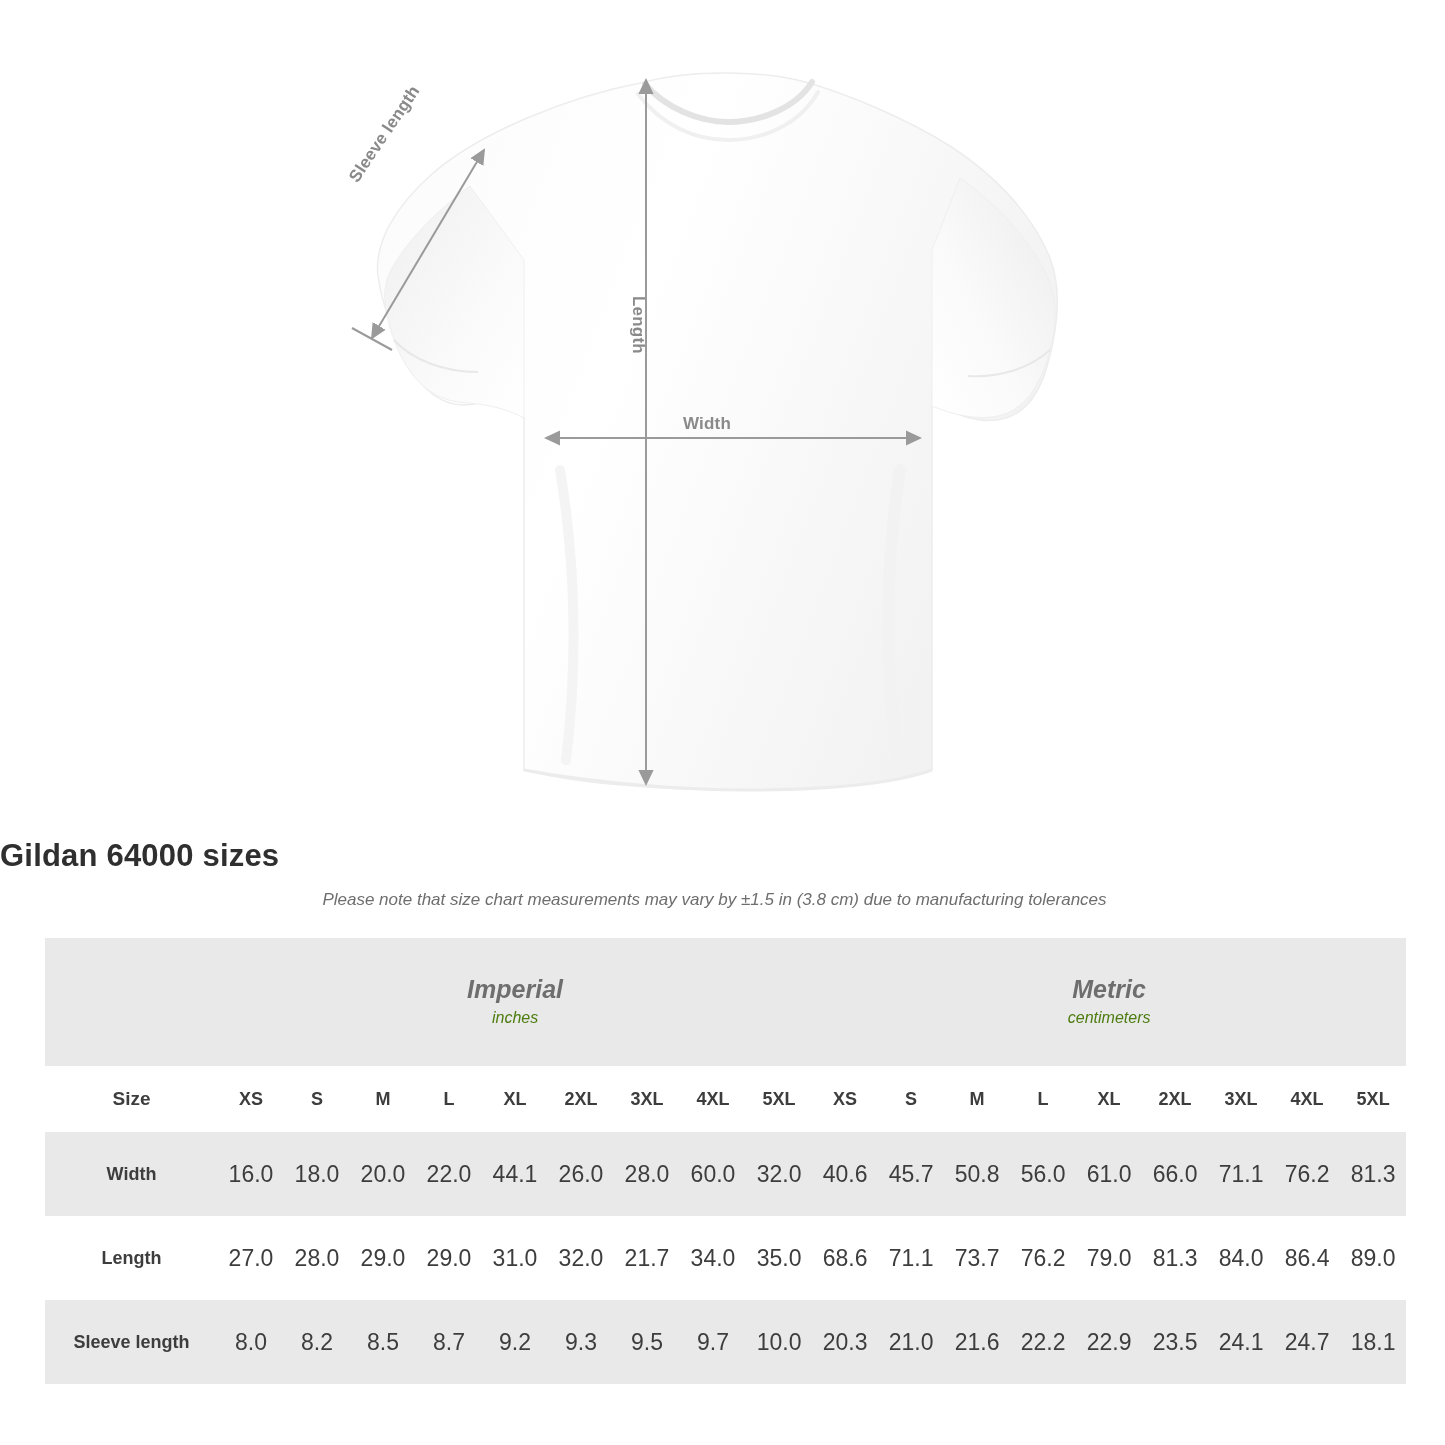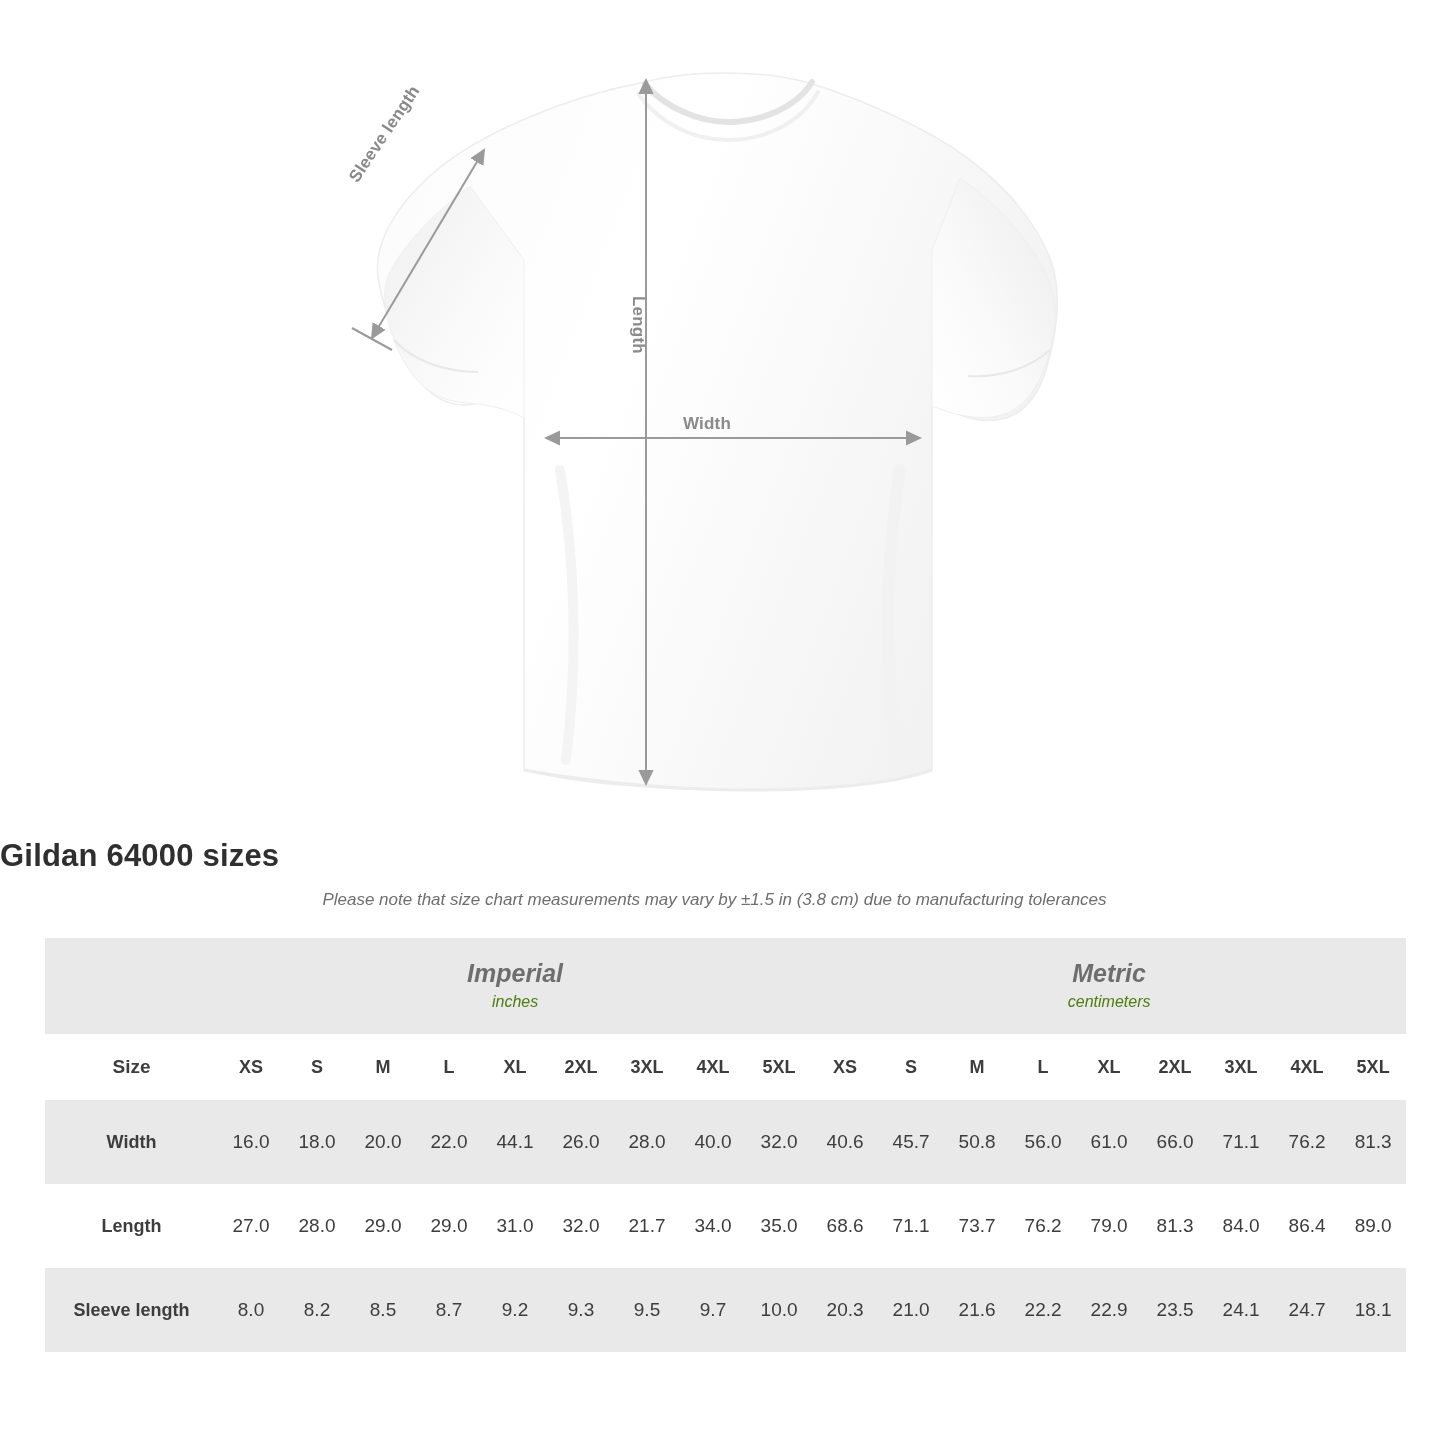--- a/index.html
+++ b/index.html
@@ -86,21 +86,21 @@
     table-layout: fixed;
   }
   table.size-table td, table.size-table th {
     text-align: center;
     font-size: 18px;
     color: #3d3d3d;
     padding: 0;
     border: none;
   }
   .unit-head {
-    height: 96px;
+    height: 128px;
     background: #e9e9e9;
   }
   .unit-title {
     font-size: 25px;
     font-style: italic;
     font-weight: bold;
     color: #6e6e6e;
     line-height: 1.25;
   }
   .unit-sub {
@@ -126,21 +126,21 @@
   }
   .data-row td {
     height: 84px;
   }
   .label-cell {
     font-weight: bold;
     font-size: 19px;
     color: #3d3d3d;
   }
   .data-row td.val {
-    font-size: 19px;
+    font-size: 23px;
   }
 </style>
 </head>
 <body>
 
 <div class="page">
 
   <div class="illustration">
     <svg class="shirt-svg" width="1445" height="820" viewBox="0 0 1445 820">
       <defs>
@@ -260,21 +260,21 @@
 
         <tr class="data-row row-shaded">
           <td class="label-cell">Width</td>
           <td class="val">16.0</td>
           <td class="val">18.0</td>
           <td class="val">20.0</td>
           <td class="val">22.0</td>
           <td class="val">44.1</td>
           <td class="val">26.0</td>
           <td class="val">28.0</td>
-          <td class="val">40.0</td>
+          <td class="val">60.0</td>
           <td class="val">32.0</td>
           <td class="val">40.6</td>
           <td class="val">45.7</td>
           <td class="val">50.8</td>
           <td class="val">56.0</td>
           <td class="val">61.0</td>
           <td class="val">66.0</td>
           <td class="val">71.1</td>
           <td class="val">76.2</td>
           <td class="val">81.3</td>

